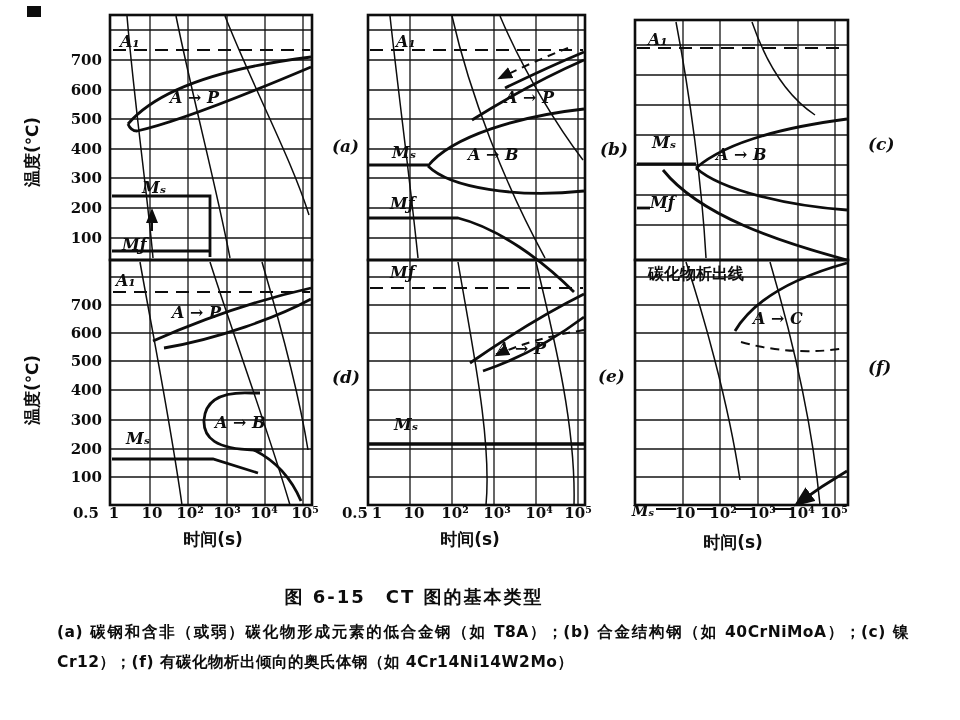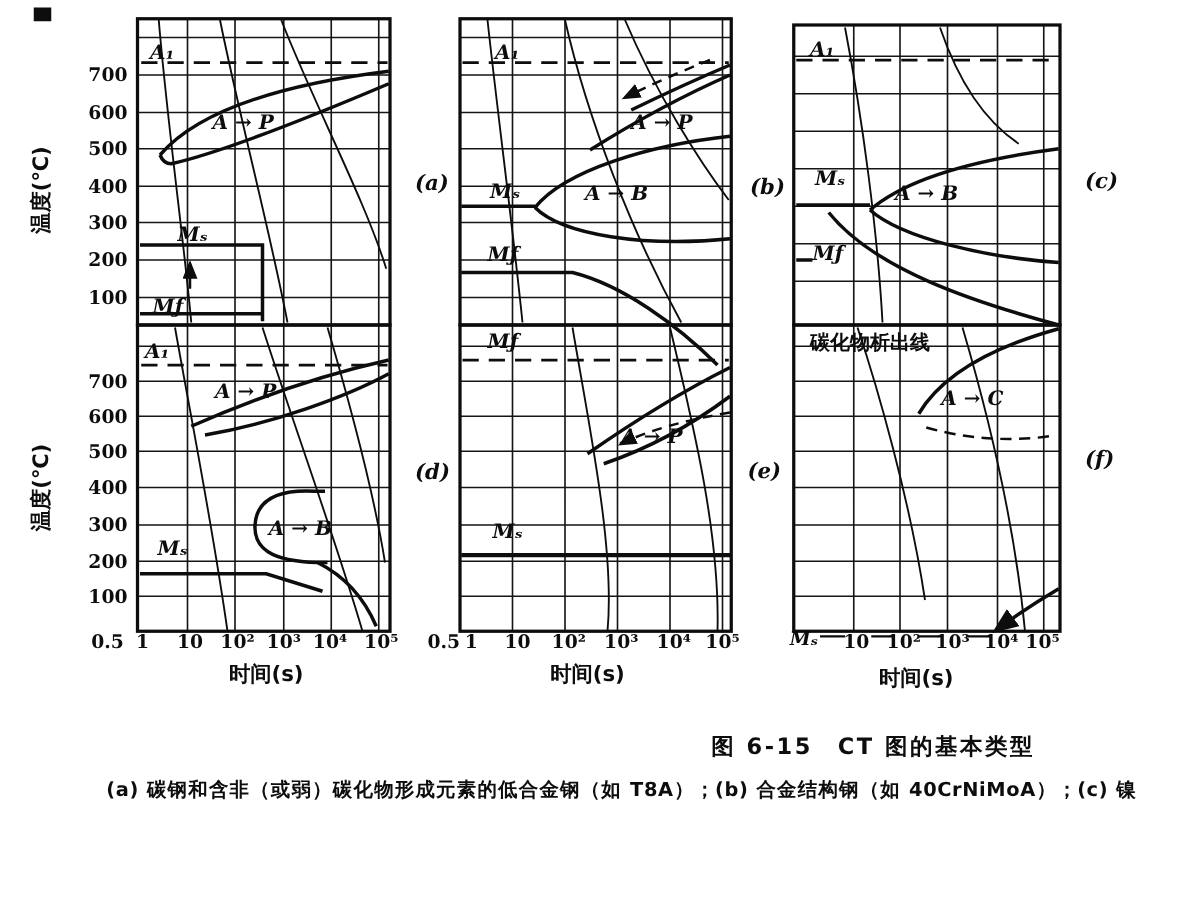--- a/index.html
+++ b/index.html
@@ -6,26 +6,26 @@
   #page{position:relative;width:960px;height:720px;background:#ffffff;overflow:hidden;
         font-family:"DejaVu Sans","Liberation Sans",sans-serif;color:#0d0d0d;}
   svg{position:absolute;left:0;top:0;}
   svg text{fill:#0d0d0d;}
   .tick{font:700 15px "DejaVu Serif","Liberation Serif",serif;}
   .lbl{font:italic 700 16px "DejaVu Serif","Liberation Serif",serif;}
   .lblsm{font:italic 700 15px "DejaVu Serif","Liberation Serif",serif;}
   .ptag{font:italic 700 17px "DejaVu Serif","Liberation Serif",serif;}
   .cjk{font:700 16px "DejaVu Sans",sans-serif;}
   .axt{font:700 17px "DejaVu Sans",sans-serif;}
-  .caption{position:absolute;left:0;top:585px;width:828px;text-align:right;
+  .caption{position:absolute;left:0;top:585px;width:828px;text-align:center;
            font:700 18px "DejaVu Sans",sans-serif;letter-spacing:2px;}
   .fnote{position:absolute;left:57px;top:617px;width:852px;
          font:700 15.5px "DejaVu Sans",sans-serif;line-height:30px;letter-spacing:0.5px;}
   .fl{white-space:nowrap;overflow:hidden;}
-  .just{text-align:justify;text-align-last:justify;white-space:normal;margin-left:28px;}
+  .just{text-align:justify;text-align-last:justify;white-space:normal;}
 </style>
 </head>
 <body>
 
 <div id="page">
 
 <svg width="960" height="585" viewBox="0 0 960 585">
   <defs>
     <marker id="ah" orient="auto" markerWidth="9" markerHeight="8" refX="6" refY="3">
       <path d="M0 0L7.5 3L0 6z" fill="#0d0d0d"></path>
@@ -190,15 +190,16 @@
 
   <text class="cjk" x="648" y="279">碳化物析出线</text>
   <text class="lbl" x="753" y="324">A → C</text>
   <text class="ptag" x="868" y="373">(f)</text>
 </svg>
 
 <div class="caption">图 6-15　CT 图的基本类型</div>
 
 <div class="fnote">
   <div class="fl just">(a) 碳钢和含非（或弱）碳化物形成元素的低合金钢（如 T8A）；(b) 合金结构钢（如 40CrNiMoA）；(c) 镍</div>
+  <div class="fl">Cr12）；(f) 有碳化物析出倾向的奥氏体钢（如 4Cr14Ni14W2Mo）</div>
 </div>
 
 </div>
 
 </body></html>

